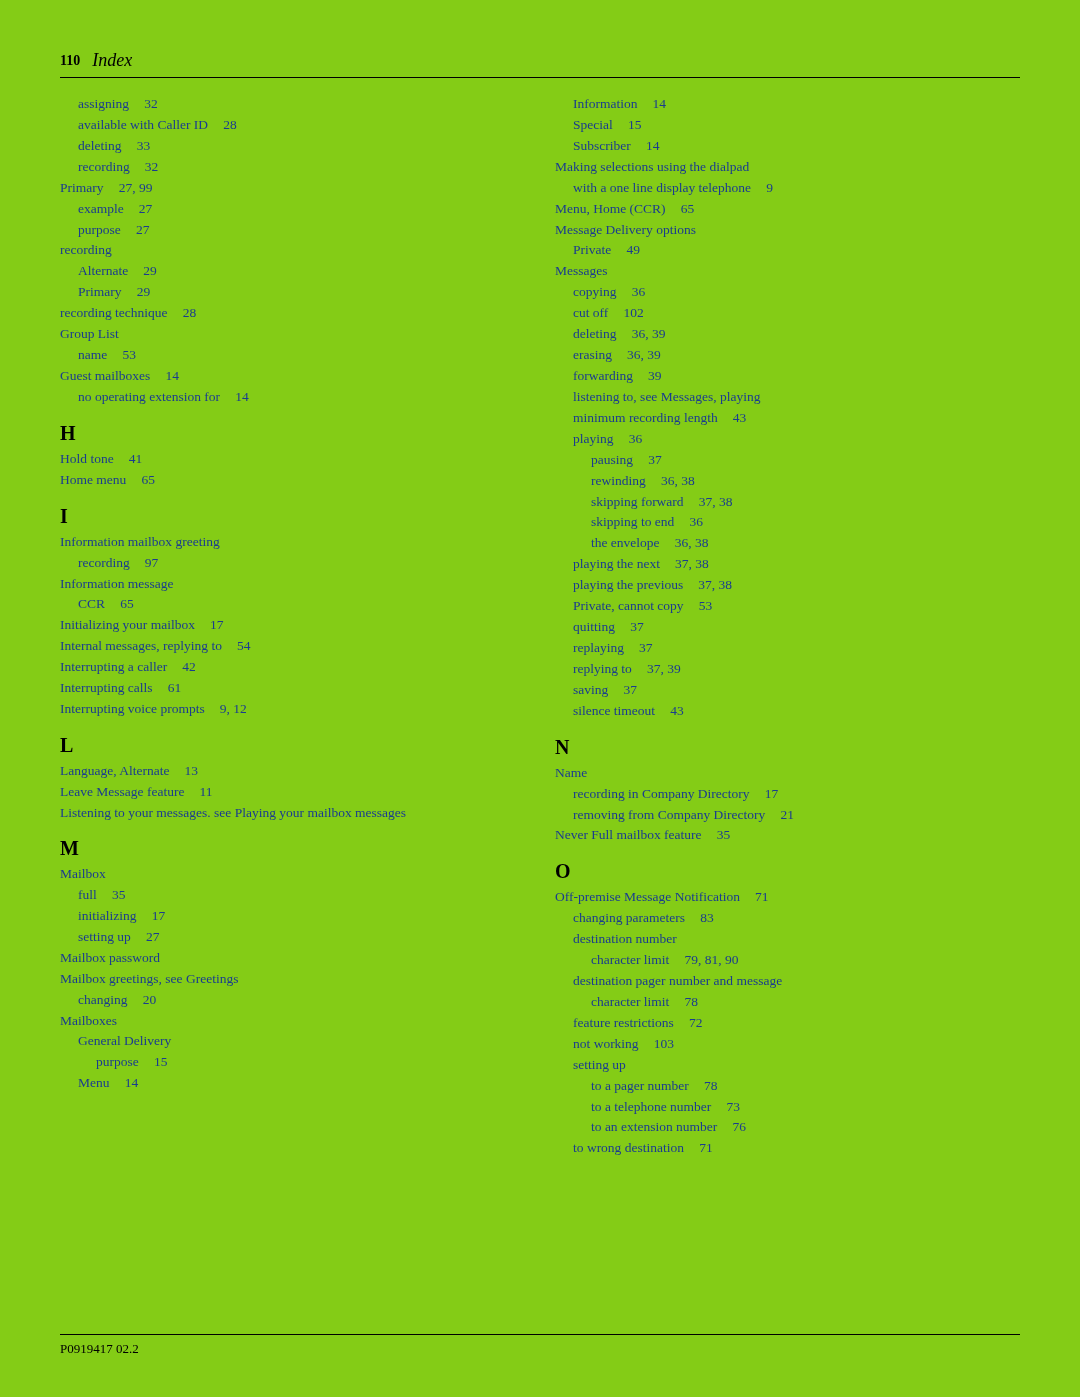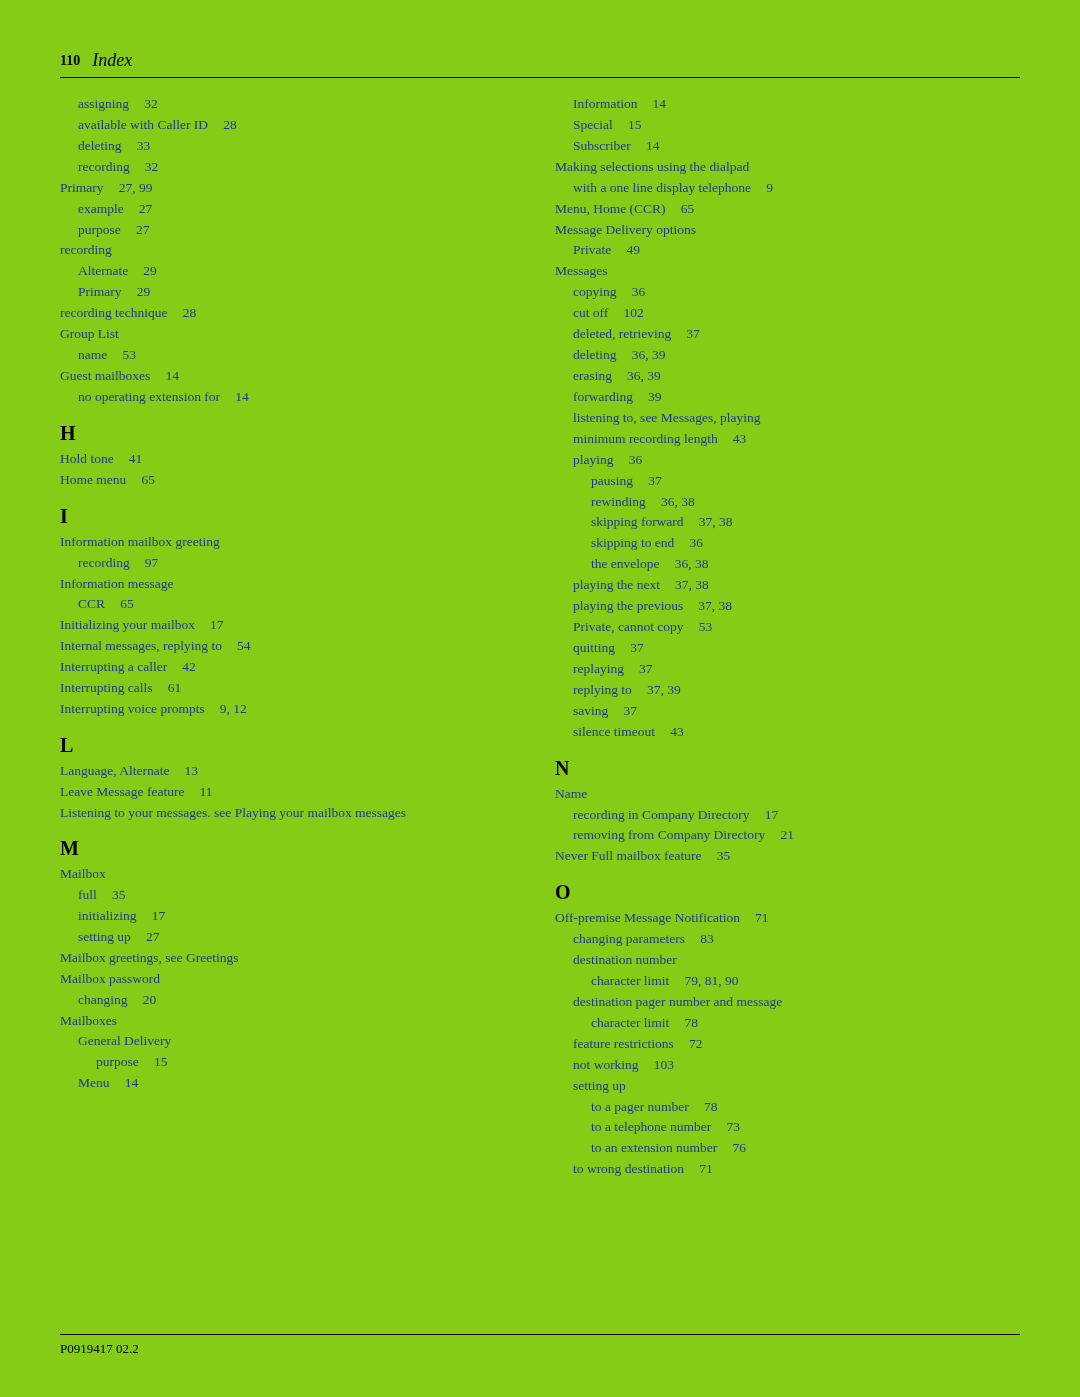--- a/index.html
+++ b/index.html
@@ -238,24 +238,24 @@
         </div>
         <div class="entry indent1">
           <span class="entry-label link">initializing</span>
           <span class="entry-num link">&nbsp;&nbsp;17</span>
         </div>
         <div class="entry indent1">
           <span class="entry-label link">setting up</span>
           <span class="entry-num link">&nbsp;&nbsp;27</span>
         </div>
         <div class="entry top-level">
+          <span class="entry-label link">Mailbox password</span>
+        </div>
+        <div class="entry top-level">
           <span class="entry-label link">Mailbox greetings, see Greetings</span>
-        </div>
-        <div class="entry top-level">
-          <span class="entry-label link">Mailbox password</span>
         </div>
         <div class="entry indent1">
           <span class="entry-label link">changing</span>
           <span class="entry-num link">&nbsp;&nbsp;20</span>
         </div>
         <div class="entry top-level">
           <span class="entry-label link">Mailboxes</span>
         </div>
         <div class="entry indent1">
           <span class="entry-label link">General Delivery</span>
@@ -307,24 +307,20 @@
         <div class="entry top-level">
           <span class="entry-label link">Messages</span>
         </div>
         <div class="entry indent1">
           <span class="entry-label link">copying</span>
           <span class="entry-num link">&nbsp;&nbsp;36</span>
         </div>
         <div class="entry indent1">
           <span class="entry-label link">cut off</span>
           <span class="entry-num link">&nbsp;&nbsp;102</span>
-        </div>
-        <div class="entry indent1">
-          <span class="entry-label link">deleted, retrieving</span>
-          <span class="entry-num link">&nbsp;&nbsp;37</span>
         </div>
         <div class="entry indent1">
           <span class="entry-label link">deleting</span>
           <span class="entry-num link">&nbsp;&nbsp;36, 39</span>
         </div>
         <div class="entry indent1">
           <span class="entry-label link">erasing</span>
           <span class="entry-num link">&nbsp;&nbsp;36, 39</span>
         </div>
         <div class="entry indent1">

